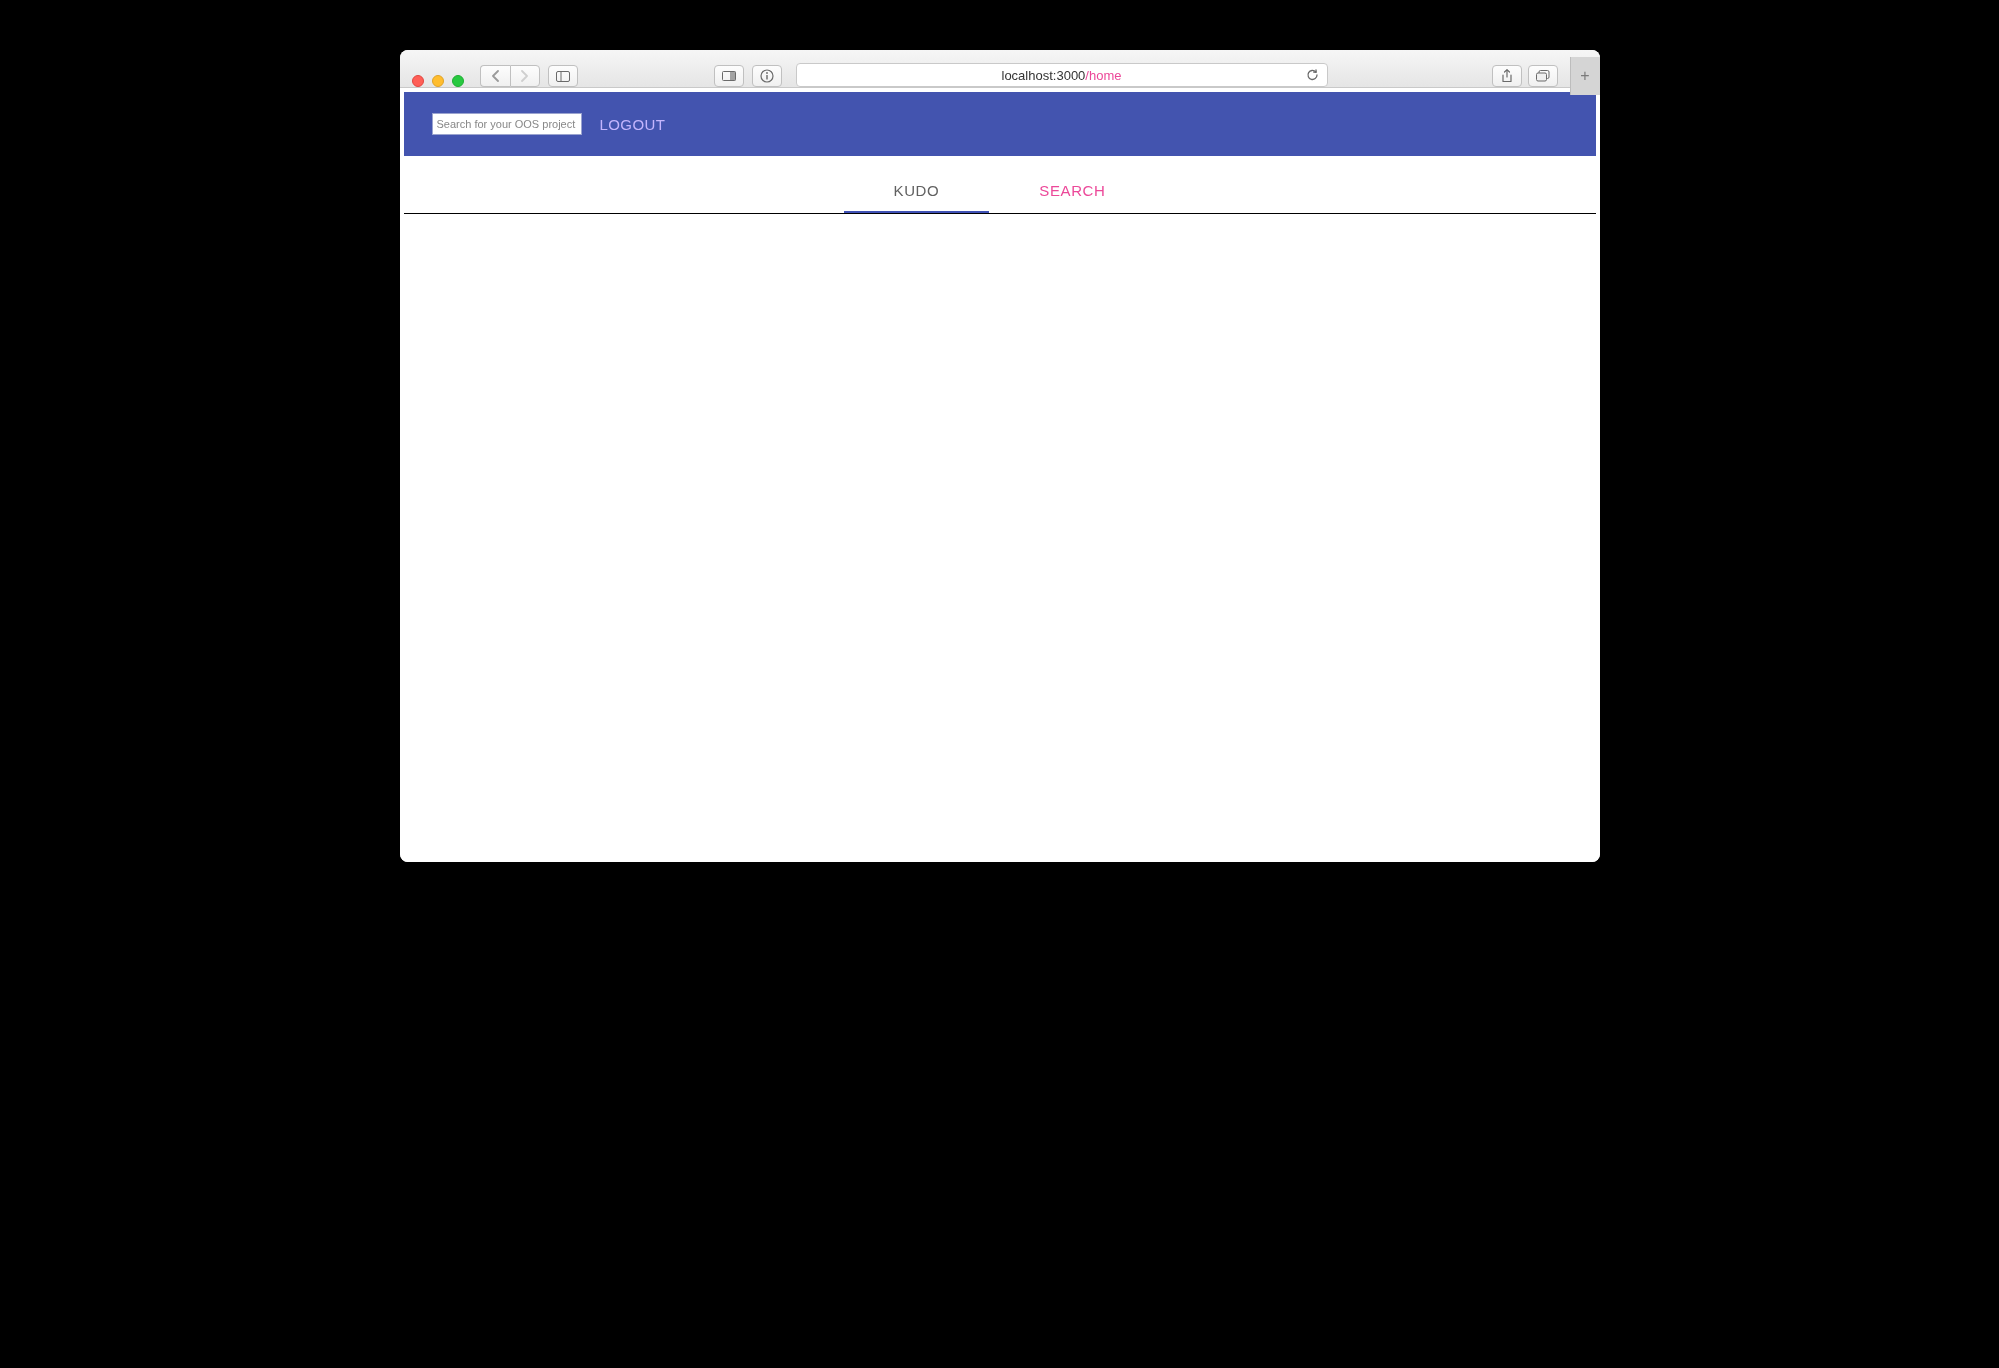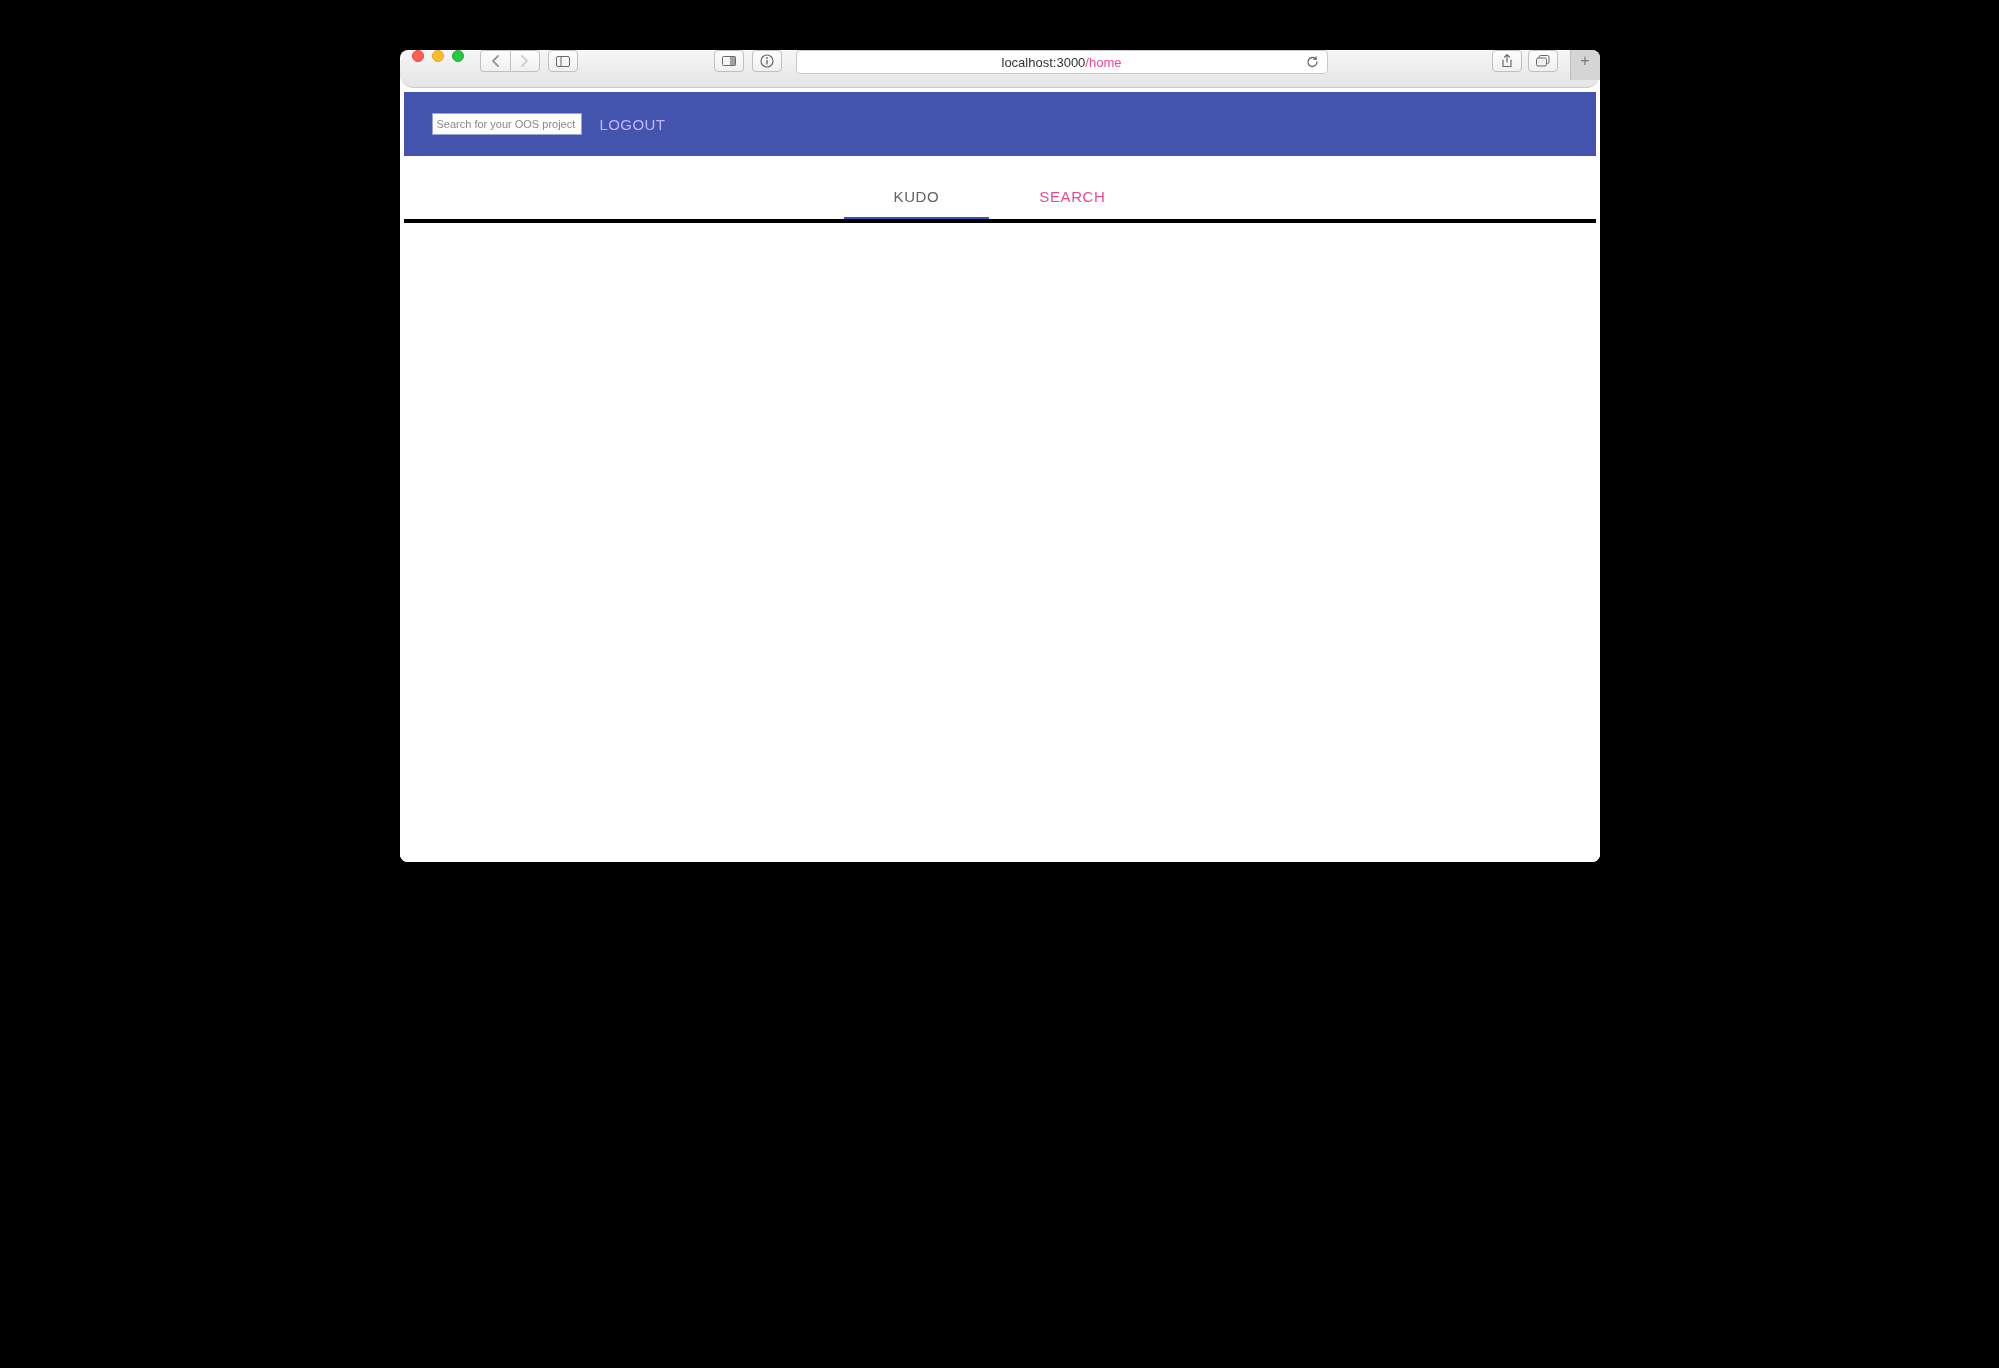--- a/index.html
+++ b/index.html
@@ -22,24 +22,23 @@
       background: #fff;
       border-radius: 8px;
       overflow: hidden;
       box-shadow: 0 20px 60px rgba(0,0,0,0.5);
     }
     .browser-chrome {
       height: 38px;
       background: linear-gradient(to bottom, #f6f6f6, #e5e5e5);
       border-bottom: 1px solid #c9c9c9;
       display: flex;
-      align-items: flex-start;
+      align-items: flex-end;
       padding: 0 12px;
       gap: 8px;
-      border-radius: 14px;
     }
     .traffic-lights {
       display: flex;
       gap: 8px;
       margin-right: 8px;
     }
     .traffic-light {
       width: 12px;
       height: 12px;
       border-radius: 50%;
@@ -162,22 +161,22 @@
       font-weight: 400;
       letter-spacing: 0.4px;
       background: none;
       border: none;
       cursor: pointer;
     }
 
     .tabs {
       display: flex;
       justify-content: center;
-      border-bottom: 4px solid #000000;
-      margin: 18px 4px;
+      border-bottom: 1px solid #000000;
+      margin: 12px 4px;
     }
     .tab {
       padding: 14px 50px 12px;
       font-size: 15px;
       font-weight: 500;
       letter-spacing: 0.6px;
       color: #ec4899;
       cursor: pointer;
       border-bottom: 2px solid transparent;
     }

